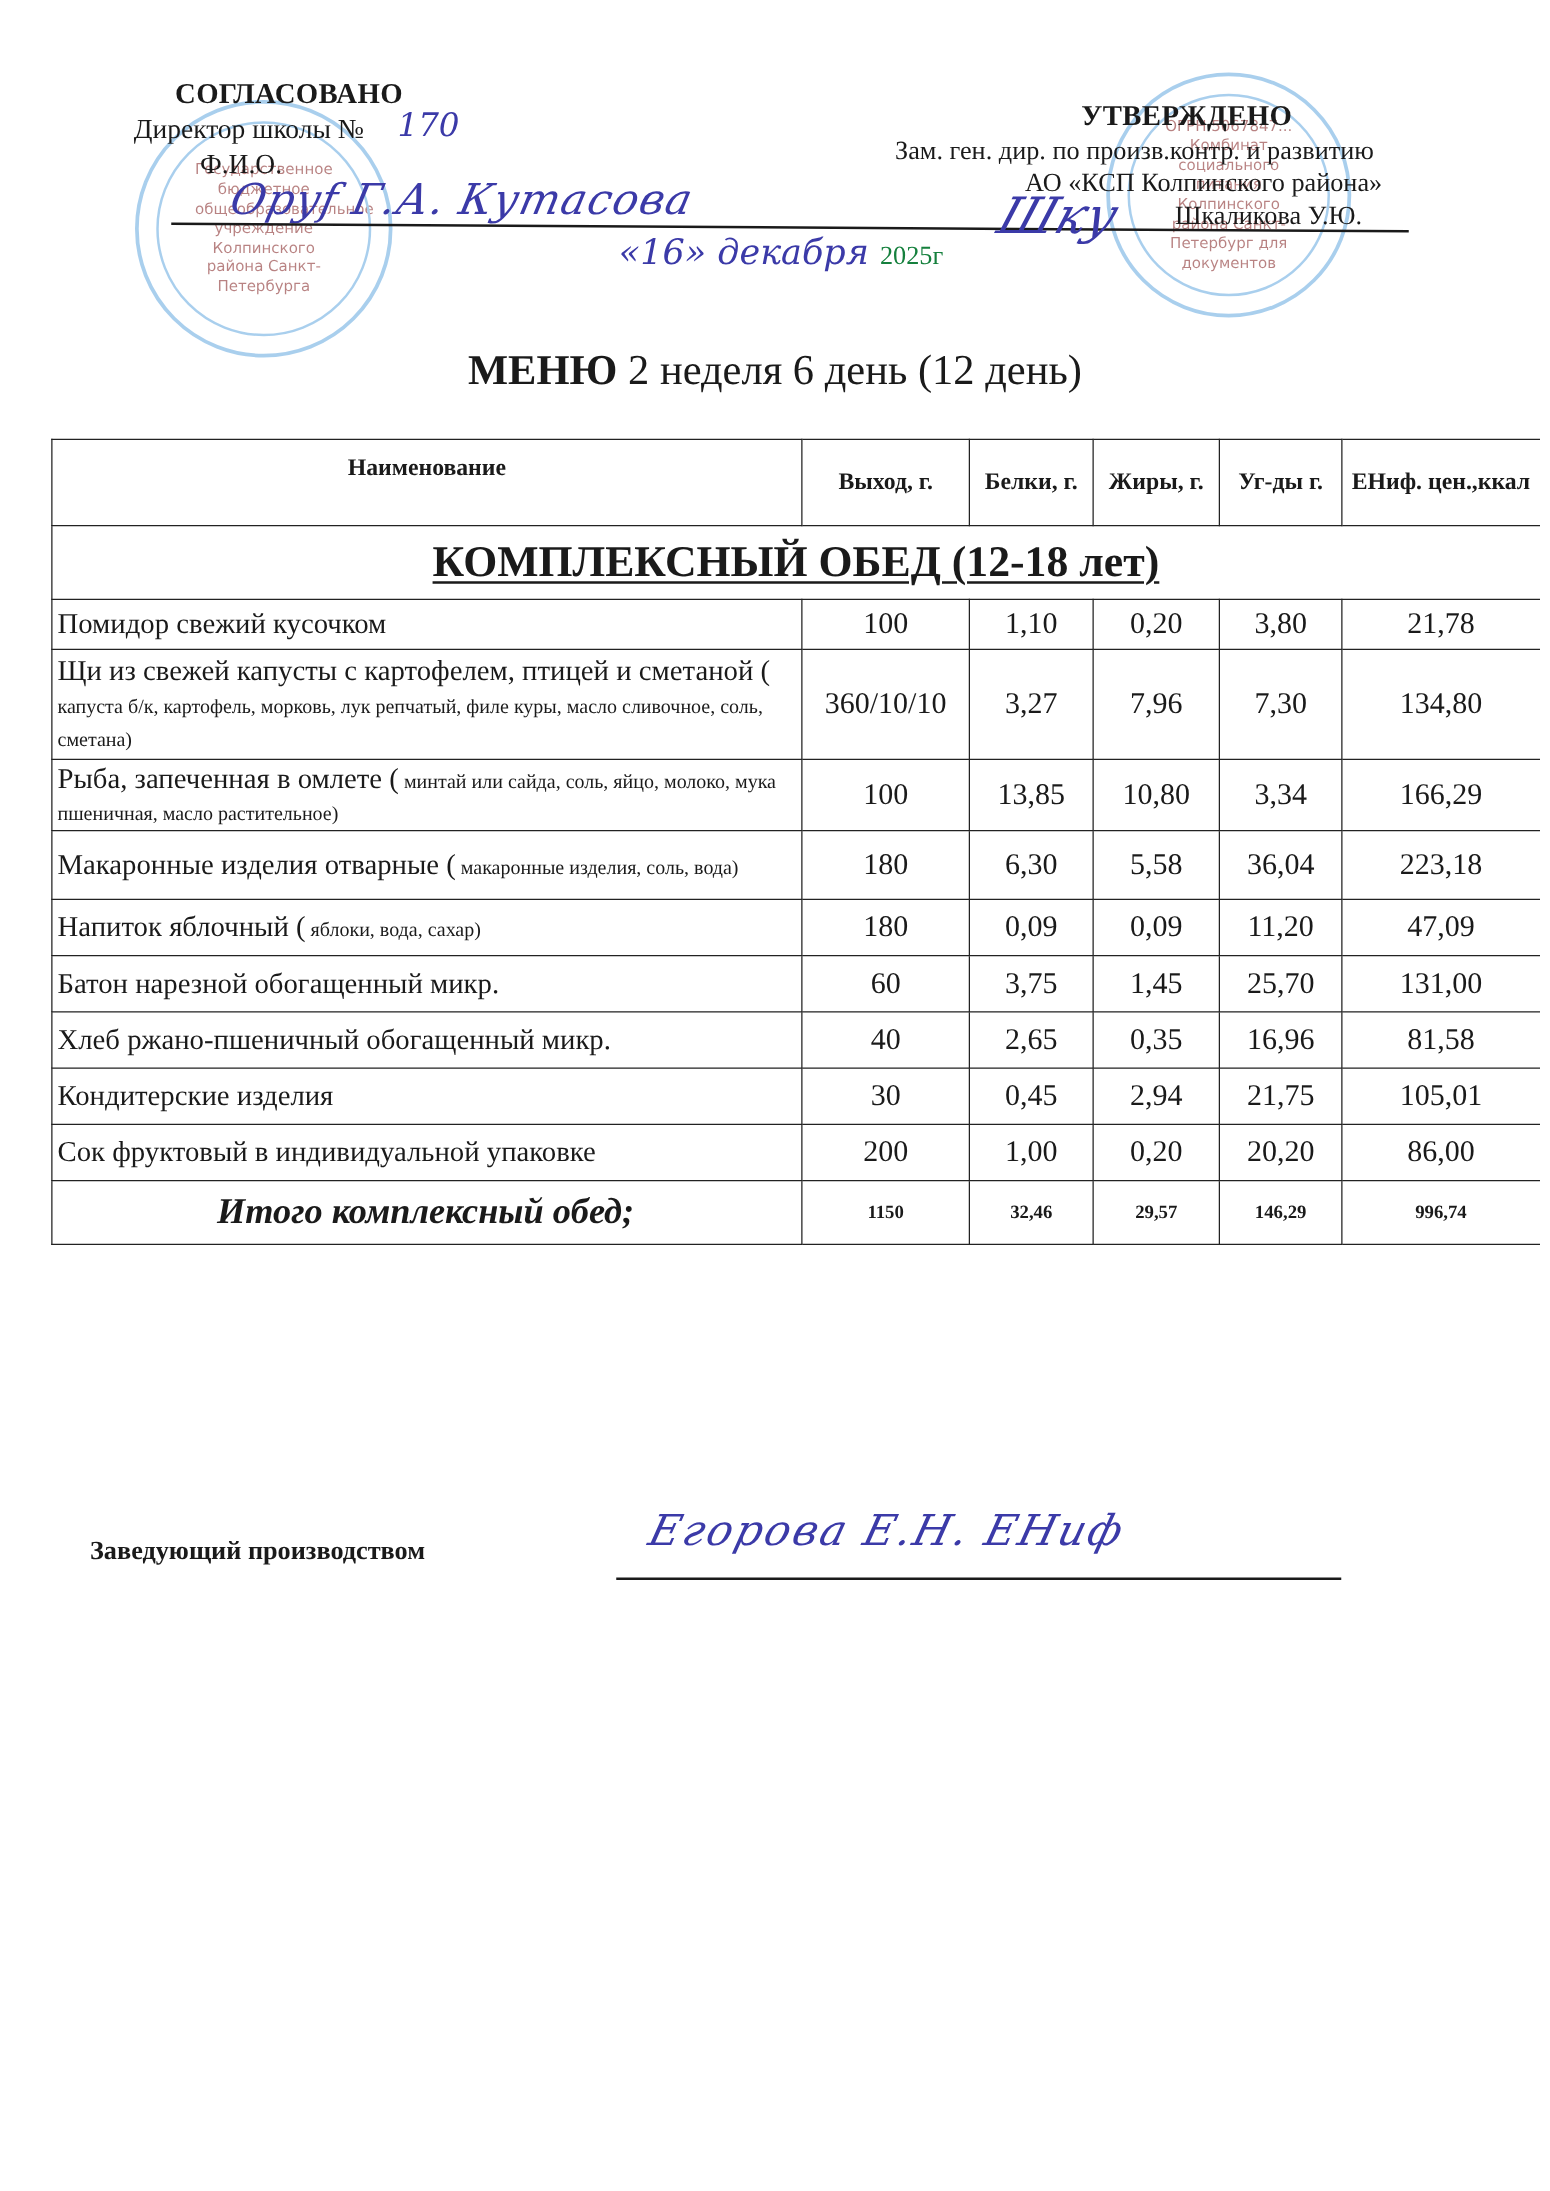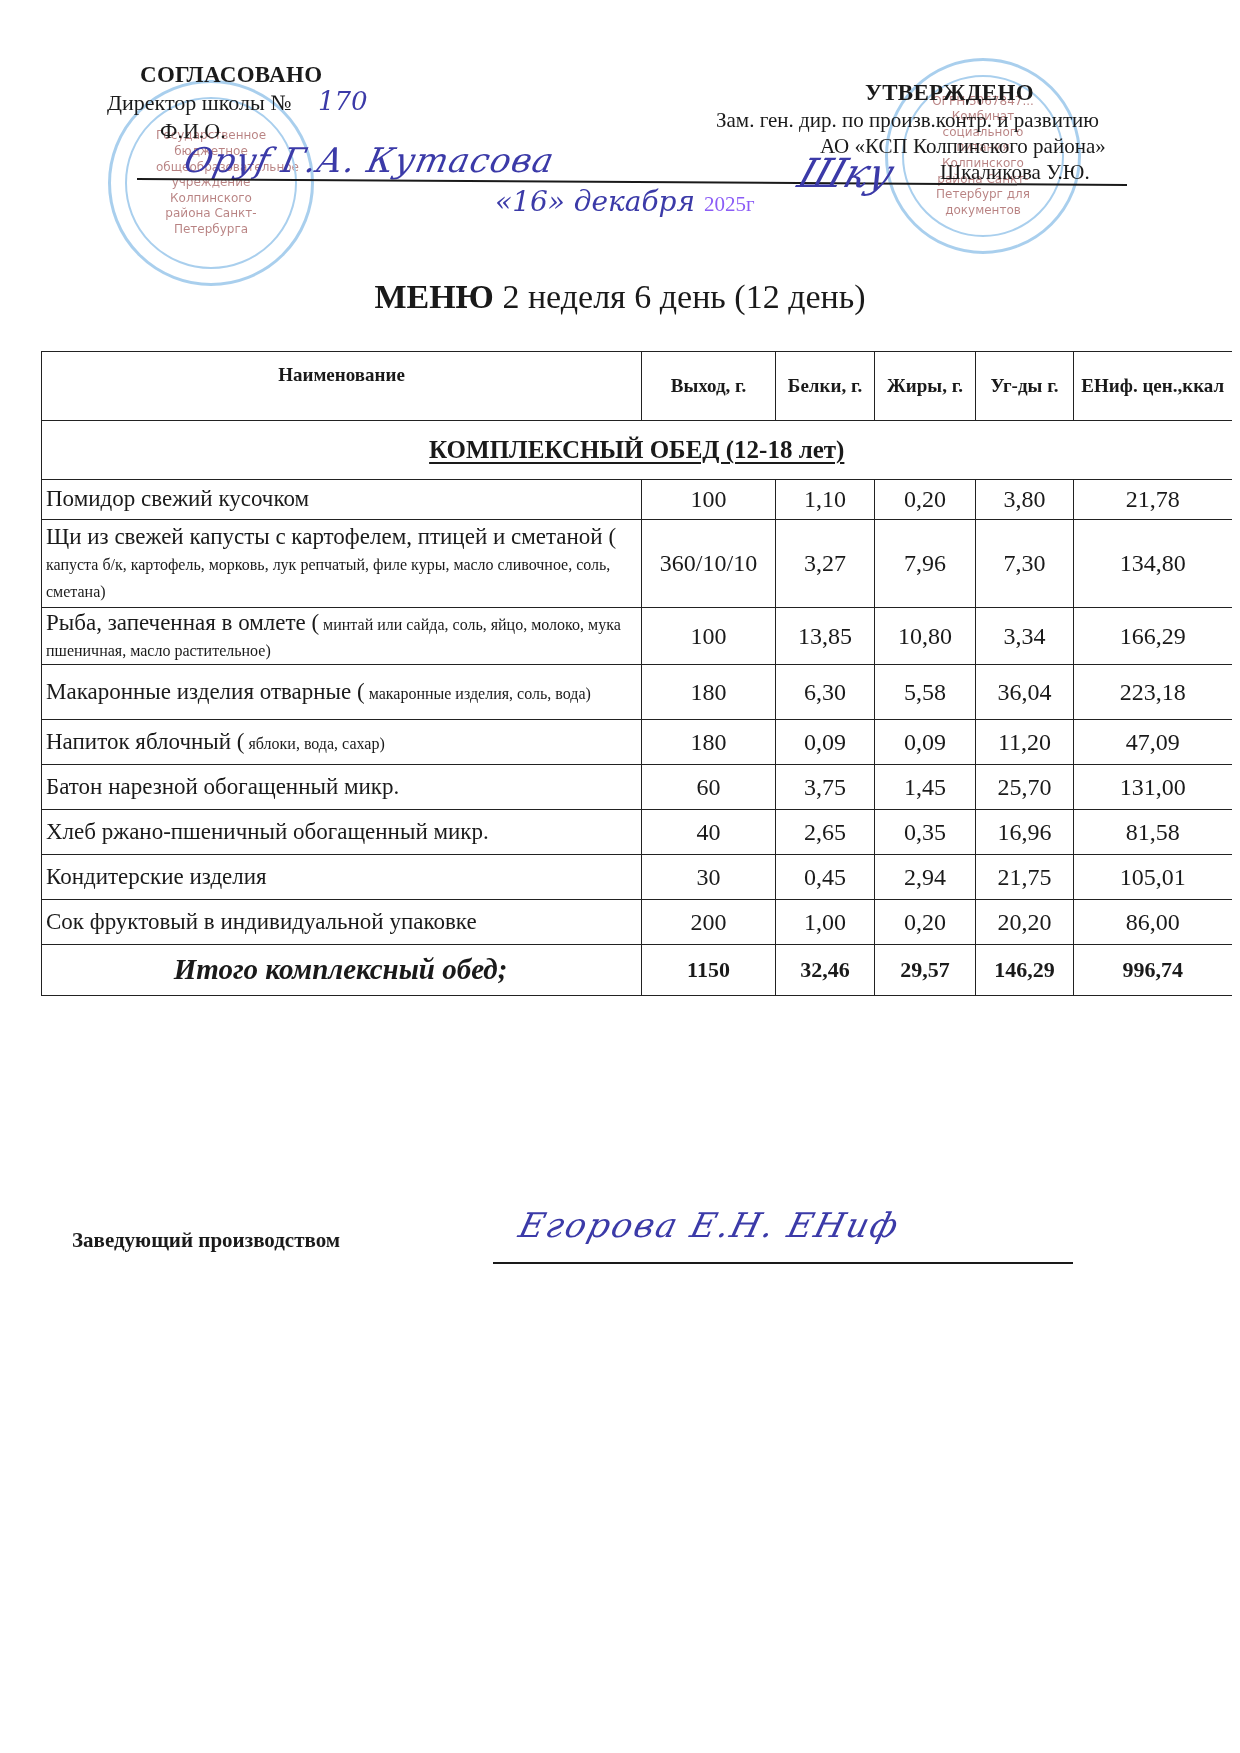--- a/index.html
+++ b/index.html
@@ -14,21 +14,21 @@
   .agreed-title { left: 140px; top: 62px; font-size: 23px; font-weight: bold; letter-spacing: 0.3px; }
   .agreed-line1 { left: 107px; top: 90px; font-size: 22px; }
   .agreed-line2 { left: 160px; top: 118px; font-size: 22px; }
   .handwritten {
     font-family: "DejaVu Serif", serif; font-style: italic; color: #3b3aa8;
   }
   .school-num { left: 318px; top: 86px; font-size: 26px; }
   .sig1 { left: 185px; top: 140px; font-size: 34px; letter-spacing: 1px; transform: skewX(-12deg); }
   .sig-line-top { left: 137px; top: 178px; width: 990px; height: 2px; background: #1a1a1a; transform: rotate(0.35deg); transform-origin: left; }
   .date-text { left: 495px; top: 185px; font-size: 28px; }
-  .date-year { font-family: "Liberation Serif", serif; font-style: normal; color: #8b5cf6; font-size: 21px; }
+  .date-year { font-family: "Liberation Serif", serif; font-style: normal; color: #15803d; font-size: 21px; }
 
   .approved-title { left: 865px; top: 80px; font-size: 23px; font-weight: bold; letter-spacing: 0.3px; }
   .approved-line1 { left: 716px; top: 108px; font-size: 21px; }
   .approved-line2 { left: 820px; top: 134px; font-size: 21px; }
   .approved-line3 { left: 940px; top: 160px; font-size: 21px; }
   .sig2 { left: 800px; top: 150px; font-size: 40px; transform: skewX(-18deg); }
 
   
   .stamp {
     border-radius: 50%; border: 3px solid #64a8e0; opacity: 0.55;
@@ -52,28 +52,28 @@
     left: 41px; top: 351px; width: 1190px;
     border-collapse: collapse; table-layout: fixed;
   }
   .menu-table td, .menu-table th {
     border: 1.5px solid #222; padding: 0 6px; vertical-align: middle;
   }
   .menu-table .last { border-right: none; }
   .menu-table th { font-weight: bold; font-size: 19px; line-height: 1.35; text-align: center; }
   .menu-table th.name-head { vertical-align: top; padding-top: 10px; }
   .head-row { height: 69px; }
-  .section-row td { height: 58px; text-align: center; font-weight: bold; font-size: 25px; }
+  .section-row td { height: 58px; text-align: center; font-weight: bold; font-size: 35px; }
   .section-row span { text-decoration: underline; text-decoration-thickness: 2px; text-underline-offset: 4px; }
   .menu-table td.name { font-size: 23px; line-height: 1.15; text-align: left; padding-left: 4px; }
   .menu-table td.name .ing { font-size: 16px; }
   .menu-table td.num { font-size: 24px; text-align: center; }
   .total-row td { height: 50px; font-weight: bold; }
   .total-row td.name { text-align: center; font-size: 29px; font-style: italic; }
-  .total-row td.num { font-size: 22px; }
+  .total-row td.num { font-size: 15px; }
 
   
   .footer-label { left: 72px; top: 1228px; font-size: 21px; font-weight: bold; }
   .footer-sig { left: 520px; top: 1205px; font-size: 34px; transform: skewX(-14deg); letter-spacing: 2px; }
   .footer-line { left: 493px; top: 1262px; width: 580px; height: 2px; background: #1a1a1a; }
 </style>
 </head>
 <body>
 
 <div class="abs stamp stamp-left">

